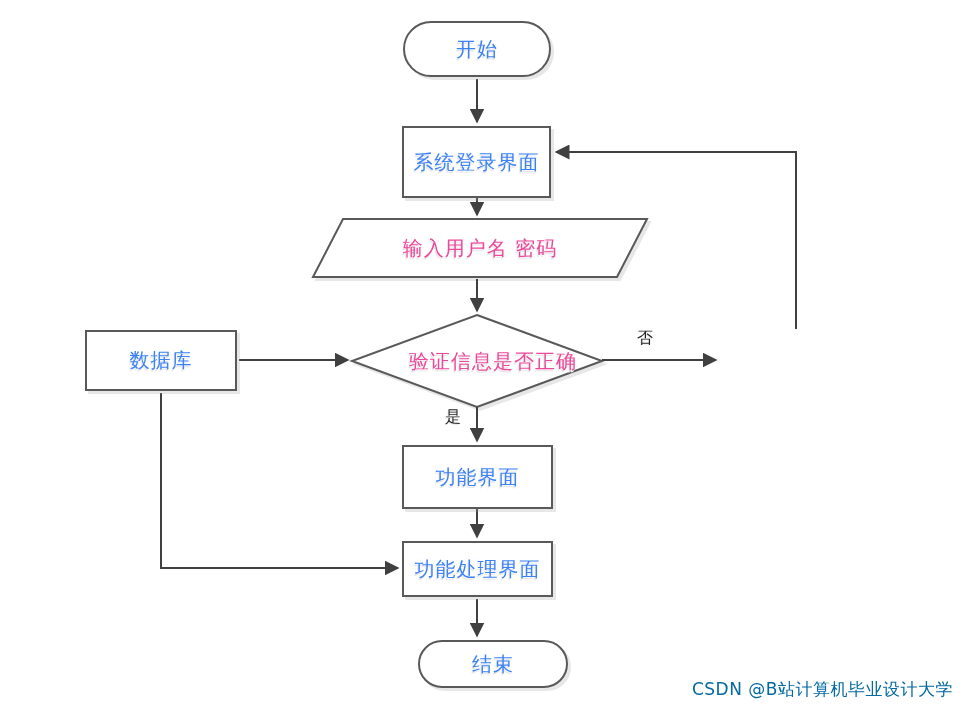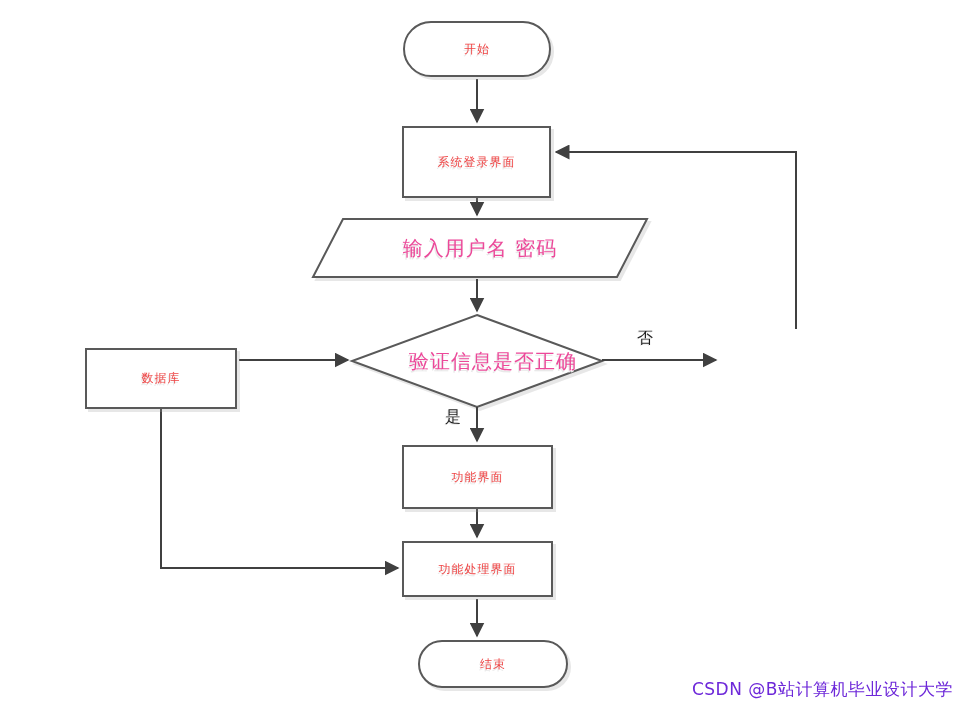--- a/index.html
+++ b/index.html
@@ -7,21 +7,21 @@
     position:relative;
     width:967px;height:708px;
     background:#ffffff;
     font-family:"DejaVu Serif","Liberation Serif",serif;
     overflow:hidden;
   }
   #wires{position:absolute;left:0;top:0;width:967px;height:708px;z-index:1;}
   .node{
     position:absolute;z-index:2;
     display:flex;align-items:center;justify-content:center;
-    font-size:12px;color:#ef4444;letter-spacing:1px;
+    font-size:20px;color:#3b82f6;letter-spacing:1px;
     text-shadow:-1px 2px 0 #e9e9e9;
     box-sizing:border-box;white-space:nowrap;
   }
   .rect{
     border:2px solid #595959;background:#ffffff;
     box-shadow:3px 3px 0 rgba(160,160,160,0.25);
   }
   .stadium{
     border:2px solid #595959;background:#ffffff;border-radius:29px;
     box-shadow:3px 3px 0 rgba(160,160,160,0.25);
@@ -33,21 +33,21 @@
     text-shadow:-1px 2px 0 #e9e9e9;white-space:nowrap;
   }
   .edge-label{
     position:absolute;z-index:3;
     font-size:16px;color:#1c1c1c;text-align:center;
     text-shadow:-1px 1px 0 #ececec;
   }
   .watermark{
     position:absolute;right:14px;bottom:7px;z-index:4;
     font-family:"DejaVu Sans","Liberation Sans",sans-serif;
-    font-size:17px;color:#6d28d9;letter-spacing:0.5px;
+    font-size:17px;color:#0369a1;letter-spacing:0.5px;
   }
   .flow-shape{filter:drop-shadow(3px 3px 0 rgba(160,160,160,0.25));}
 </style>
 </head>
 <body>
 
 <div id="canvas">
 
   <svg id="wires" width="967" height="708" viewBox="0 0 967 708" xmlns="http://www.w3.org/2000/svg">
     <defs>
@@ -73,21 +73,21 @@
   </svg>
 
   <div class="node stadium" style="left:403px;top:21px;width:148px;height:56px;">开始</div>
 
   <div class="node rect" style="left:402px;top:126px;width:149px;height:72px;">系统登录界面</div>
 
   <div class="shape-label" style="left:343px;top:219px;width:274px;height:58px;">输入用户名 密码</div>
 
   <div class="shape-label" style="left:368px;top:315px;width:250px;height:92px;">验证信息是否正确</div>
 
-  <div class="node rect" style="left:85px;top:330px;width:152px;height:61px;margin-top:18px;">数据库</div>
+  <div class="node rect" style="left:85px;top:330px;width:152px;height:61px;">数据库</div>
 
 
   <div class="node rect" style="left:402px;top:445px;width:151px;height:64px;">功能界面</div>
 
   <div class="node rect" style="left:402px;top:541px;width:151px;height:56px;">功能处理界面</div>
 
   <div class="node stadium" style="left:418px;top:640px;width:150px;height:48px;">结束</div>
 
   <div class="edge-label" style="left:630px;top:328px;width:30px;">否</div>
 

